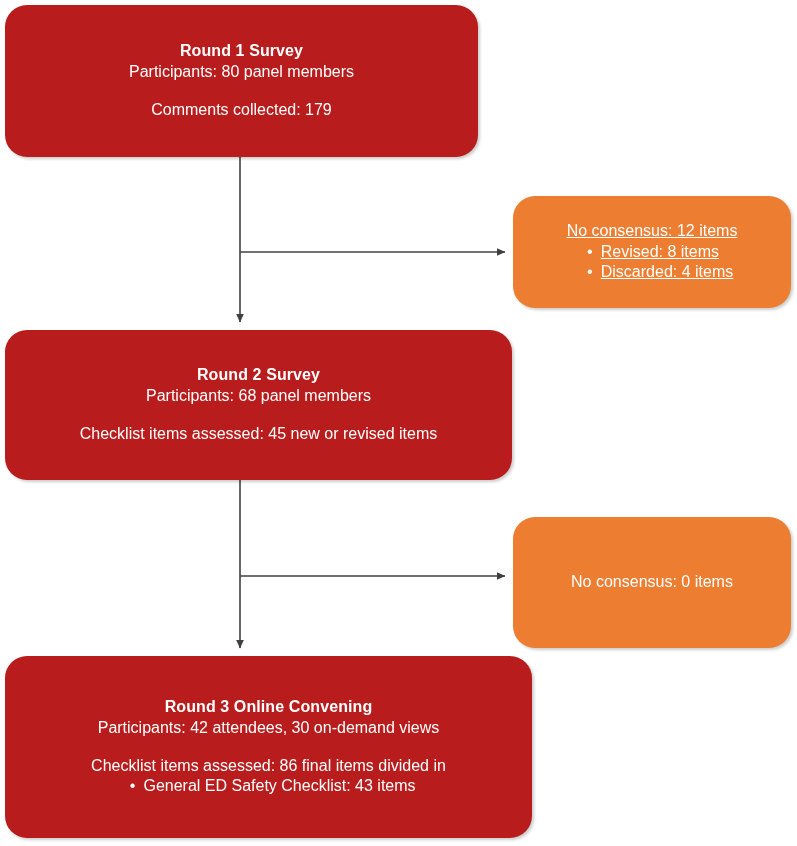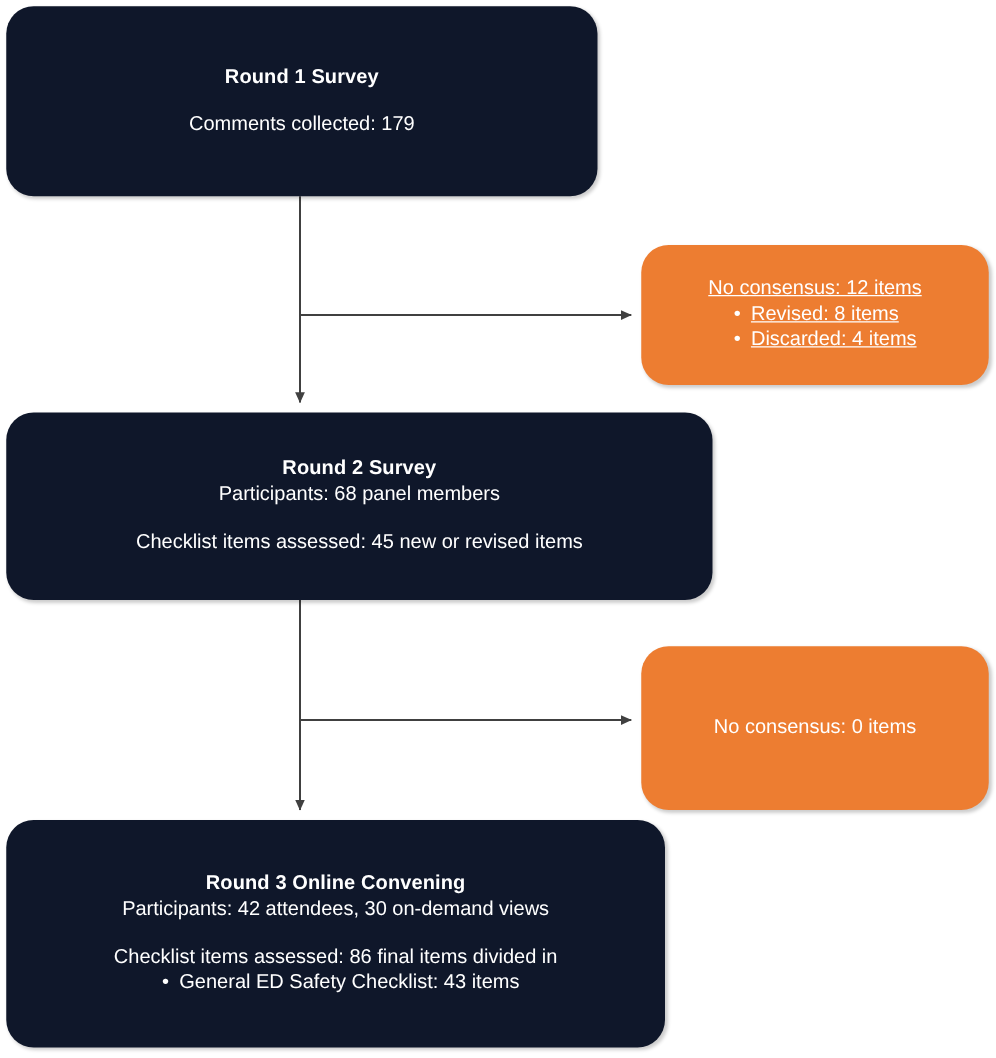--- a/index.html
+++ b/index.html
@@ -23,21 +23,21 @@
     border-radius: 22px;
     color: #ffffff;
     display: flex;
     flex-direction: column;
     align-items: center;
     justify-content: center;
     text-align: center;
     line-height: 1.30;
     box-shadow: 2px 2px 3px rgba(0,0,0,0.20);
   }
-  .node.blue { background: #0f172a; }
+  .node.blue { background: #b91c1c; }
   .node.orange { background: #ED7D31; }
 
   .node .title {
     font-weight: bold;
     font-size: 16px;
     letter-spacing: 0.1px;
   }
   .node .line {
     font-size: 16px;
   }
@@ -88,33 +88,34 @@
 
     <line x1="240" y1="252" x2="505" y2="252" stroke="#404040" stroke-width="1.6" marker-end="url(#arrowhead)"></line>
 
     <line x1="240" y1="480" x2="240" y2="648" stroke="#404040" stroke-width="1.6" marker-end="url(#arrowhead)"></line>
 
     <line x1="240" y1="576" x2="505" y2="576" stroke="#404040" stroke-width="1.6" marker-end="url(#arrowhead)"></line>
   </svg>
 
   <div class="node blue" style="left:5px; top:5px; width:473px; height:152px;">
     <div class="title">Round 1 Survey</div>
+    <div class="line">Participants: 80 panel members</div>
     <div class="spacer"></div>
     <div class="line">Comments collected: 179</div>
   </div>
 
   <div class="node orange" style="left:513px; top:196px; width:278px; height:112px;text-decoration:underline;">
     <div class="line">No consensus: 12 items</div>
     <ul class="bullets">
       <li><span class="dot">•</span><span>Revised: 8 items</span></li>
       <li><span class="dot">•</span><span>Discarded: 4 items</span></li>
     </ul>
   </div>
 
-  <div class="node blue" style="left:5px; top:330px; width:565px; height:150px;">
+  <div class="node blue" style="left:5px; top:330px; width:507px; height:150px;">
     <div class="title">Round 2 Survey</div>
     <div class="line">Participants: 68 panel members</div>
     <div class="spacer"></div>
     <div class="line">Checklist items assessed: 45 new or revised items</div>
   </div>
 
   <div class="node orange" style="left:513px; top:517px; width:278px; height:131px;">
     <div class="line">No consensus: 0 items</div>
   </div>
 

